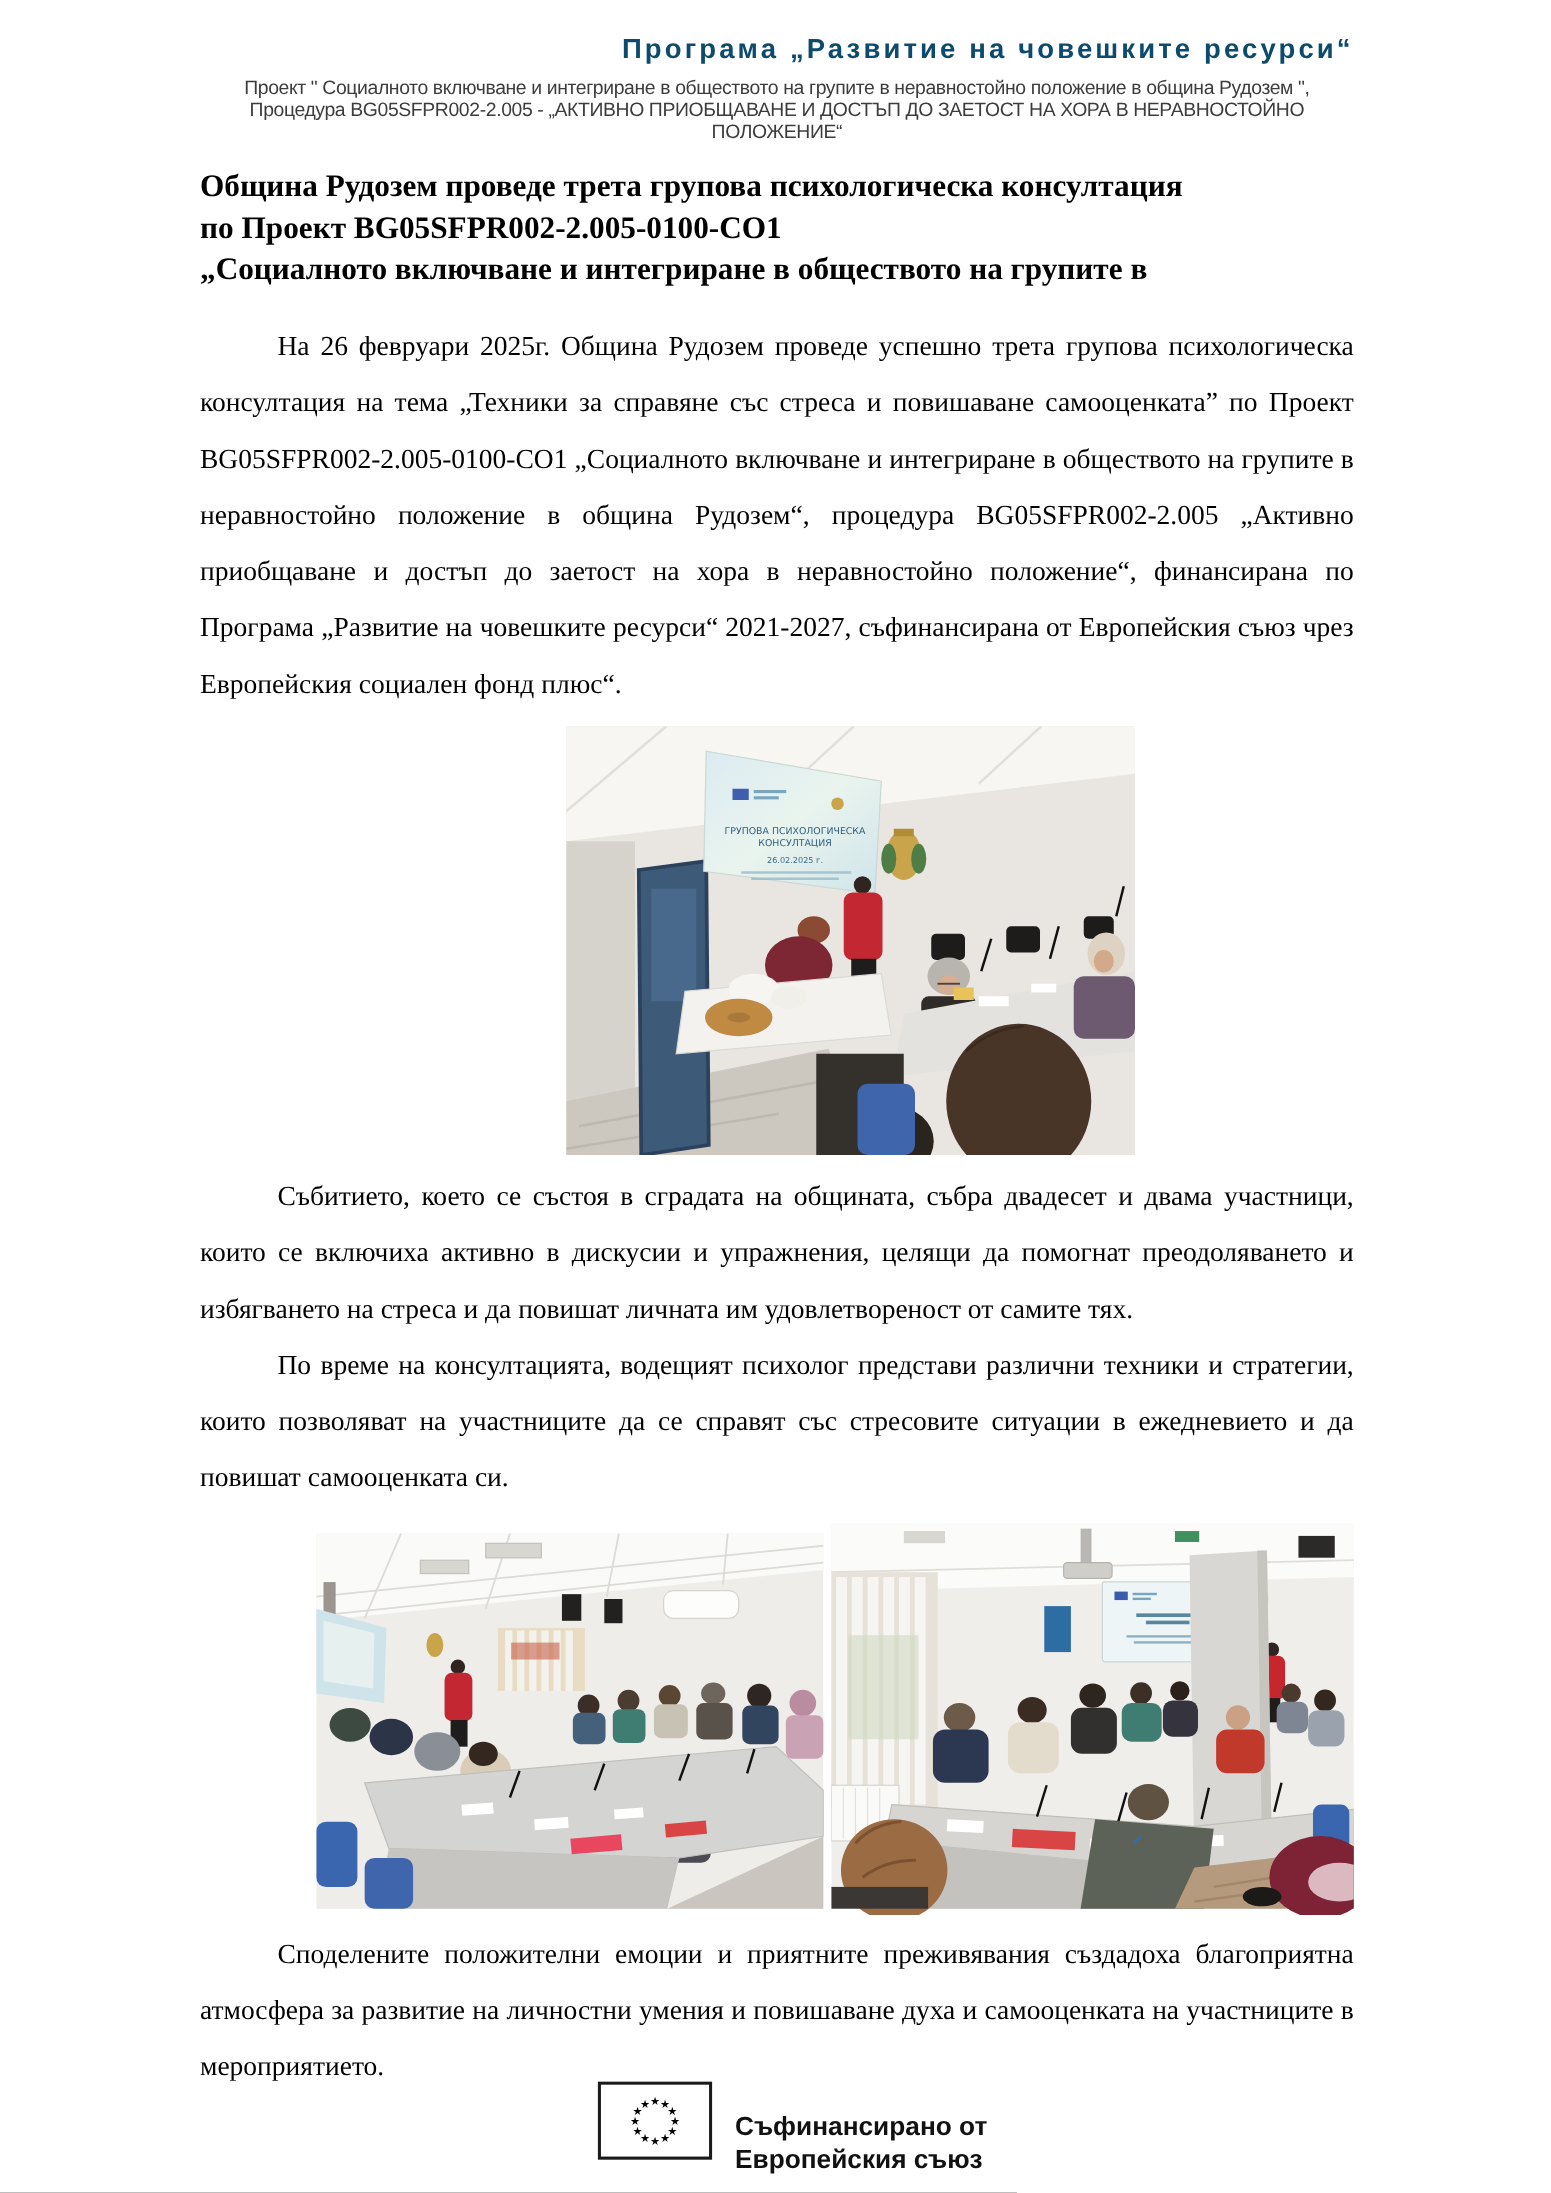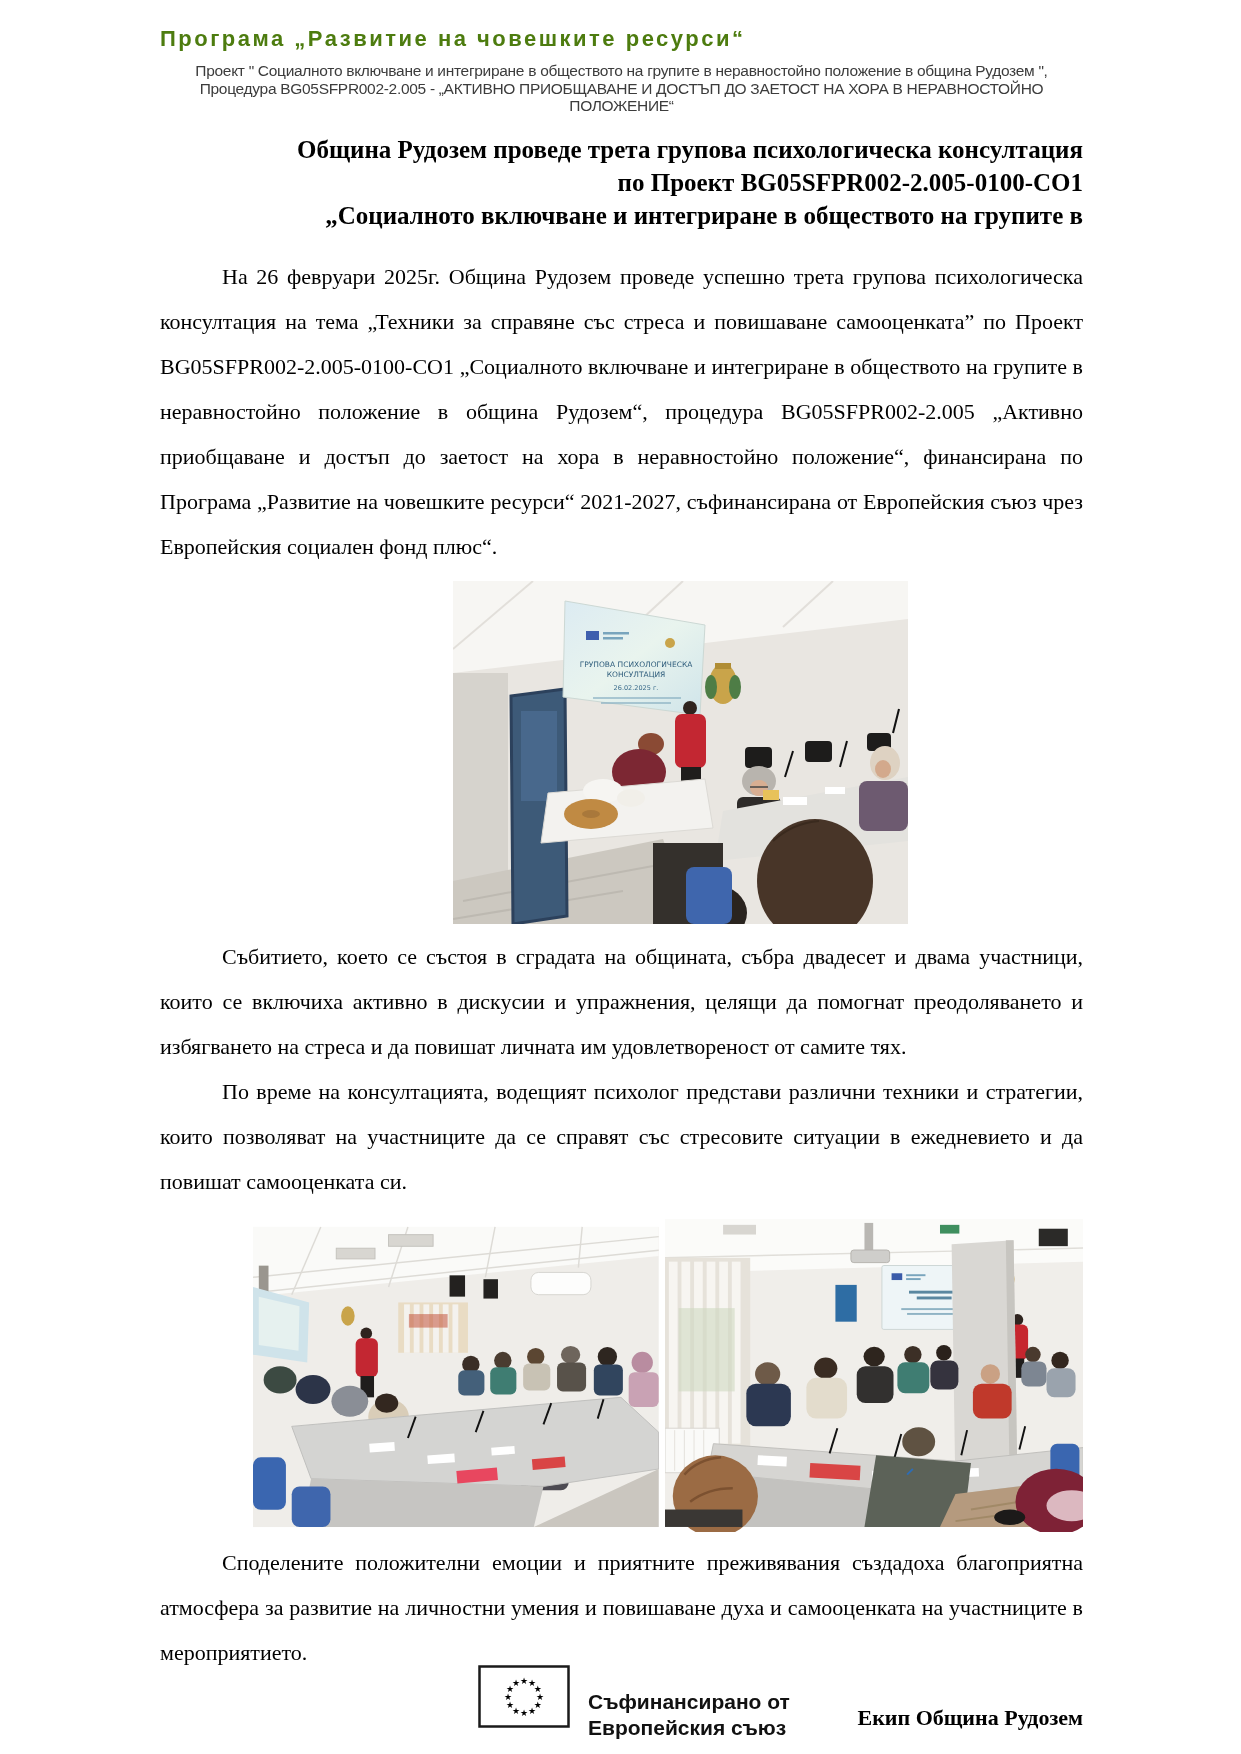--- a/index.html
+++ b/index.html
@@ -8,42 +8,42 @@
     width:1241px;height:1754px;
     margin:0 auto;
     background:#ffffff;
     font-family:"Liberation Serif", serif;
     color:#000;
     overflow:hidden;
   }
   .content{padding:26px 158px 0 160px;}
   
   .program-title{
-    text-align:left;
+    text-align:right;
     font-family:"Liberation Sans", sans-serif;
     font-weight:bold;
     font-size:22px;
     letter-spacing:2.5px;
-    color:#4d7c0f;
+    color:#0c4a6e;
     margin-bottom:10px;
   }
   .subline{
     text-align:center;
     font-family:"Liberation Sans", sans-serif;
     font-size:15.5px;
     letter-spacing:-0.3px;
     color:#3c3c3c;
     line-height:17.5px;
     transform-origin:center;
   }
   .subline b{font-weight:normal;text-align:right;}
   
   .article-title{
     margin:18px 0 22px 0;
-    text-align:right;
+    text-align:left;
     font-weight:bold;
     font-size:25px;
     line-height:33px;
   }
   .article-title div{white-space:nowrap;}
   
   .body-par{
     margin:0;
     font-size:22px;
     line-height:45px;
@@ -384,21 +384,20 @@
         <g>
           <ellipse cx="404" cy="292" rx="42" ry="34" fill="#7e2236"></ellipse>
           <ellipse cx="420" cy="296" rx="26" ry="16" fill="#dcb8c0"></ellipse>
           <ellipse cx="356" cy="308" rx="16" ry="8" fill="#1c1a19"></ellipse>
         </g>
       </svg>
     </div>
 
     <p class="body-par">Споделените положителни емоции и приятните преживявания създадоха благоприятна атмосфера за развитие на личностни умения и повишаване духа и самооценката на участниците в мероприятието.</p>
 
-    <div class="signature">Екип Община Рудозем</div>
   </div>
 
   <div class="eu-footer">
     <svg class="eu-flag" viewBox="0 0 92 63" width="92" height="63">
       <rect x="1.5" y="1.5" width="89" height="60" fill="#ffffff" stroke="#1a1a1a" stroke-width="2.5"></rect>
       <g fill="#000" font-size="9" text-anchor="middle">
         <text class="star" x="46" y="19">★</text>
         <text class="star" x="54" y="21">★</text>
         <text class="star" x="59.9" y="27">★</text>
         <text class="star" x="62" y="35">★</text>

